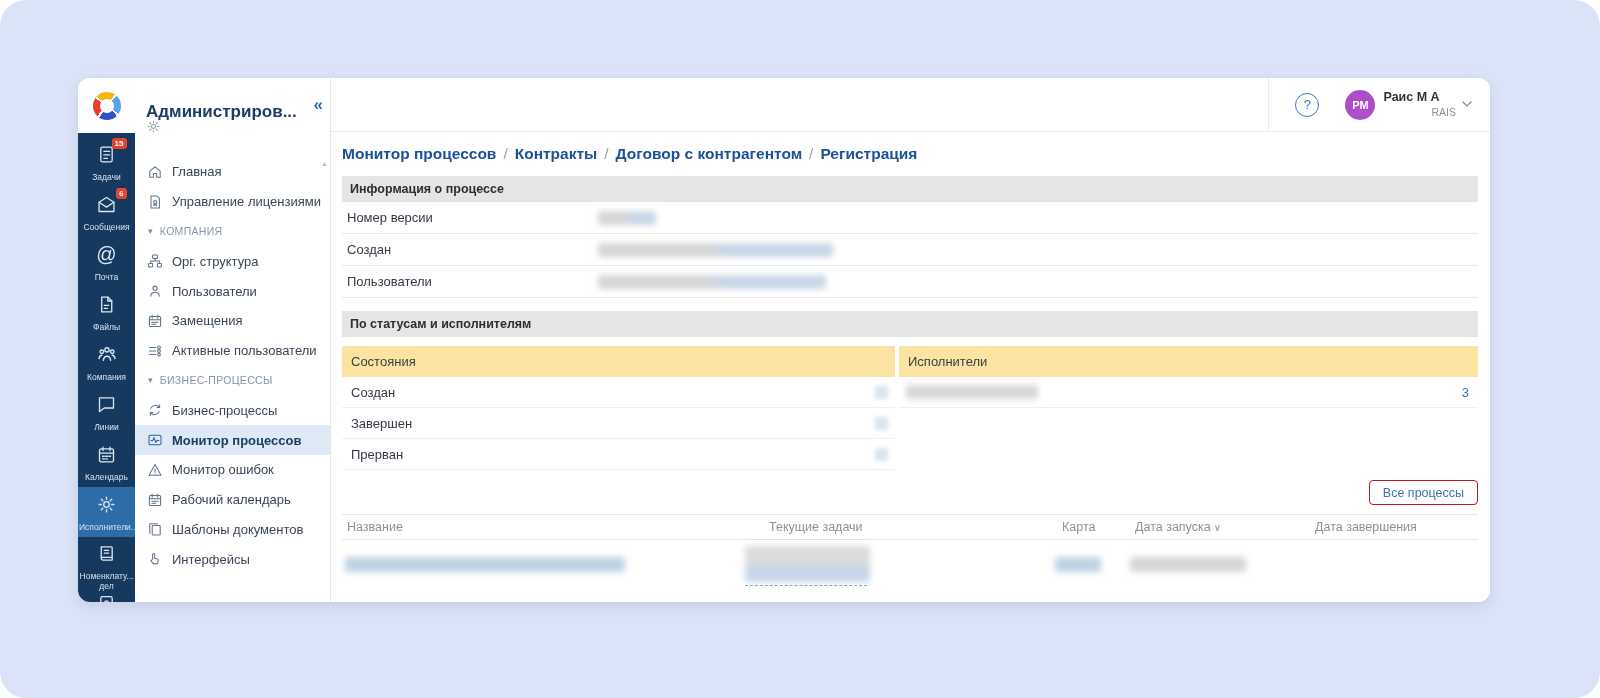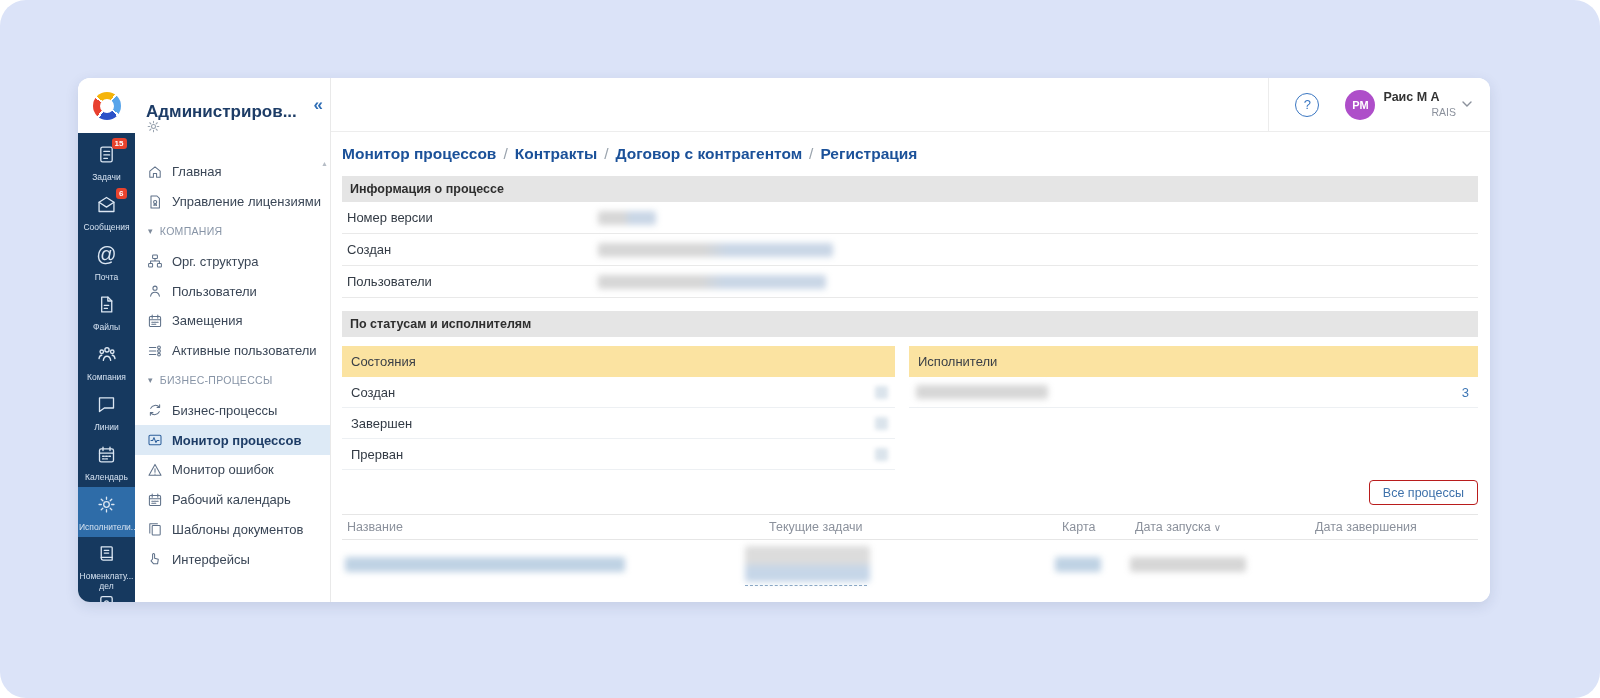--- a/index.html
+++ b/index.html
@@ -62,21 +62,21 @@
               padding-left:8px; font-size:12.5px; font-weight:bold; color:#2e2e2e; }
   .sec-head.second { }
   .info-row { height:32px; display:flex; align-items:center; border-bottom:1px solid #e9e9e9;
               font-size:13px; color:#333b45; position:relative; padding-left:5px; }
   .info-row .val { position:absolute; left:256px; top:9px; }
   .blur { filter:blur(3px); border-radius:2px; }
   .blur.gray { background:#d6d6d6; }
   .blur.blue { background:#bfd2e4; }
   .blur.mix  { background:linear-gradient(90deg,#d6d6d6 0 45%, #c9d6e6 55% 100%); }
 
-  .status-cols { display:flex; gap:14px; margin-top:9px; }
+  .status-cols { display:flex; gap:4px; margin-top:9px; }
   .col-states { width:553px; }
   .col-exec { flex:1; }
   .yellow-head { background:#fbe3a1; height:31px; display:flex; align-items:center; padding-left:9px;
                  font-size:13px; color:#3a3f46; }
   .st-row { height:31px; border-bottom:1px solid #edf0f3; display:flex; align-items:center;
             justify-content:space-between; padding:0 7px 0 9px; font-size:13px; color:#333b45; cursor:pointer; }
   .count-blur { width:13px; height:13px; background:#dbe4ec; filter:blur(2px); border-radius:2px; }
   .exec-row { height:31px; border-bottom:1px solid #edf0f3; display:flex; align-items:center;
               justify-content:space-between; padding:0 9px 0 7px; }
   .exec-count { color:#3d76b5; font-size:13px; cursor:pointer; }

